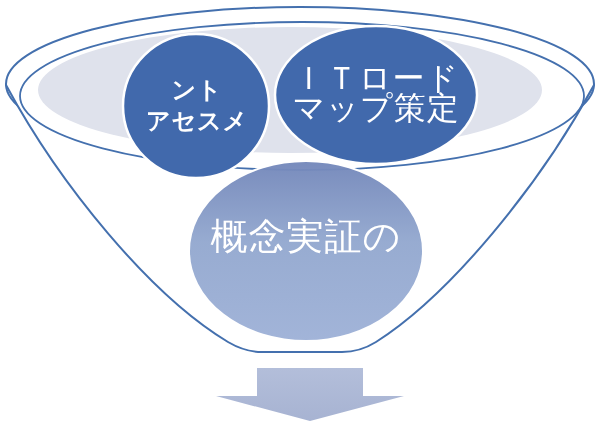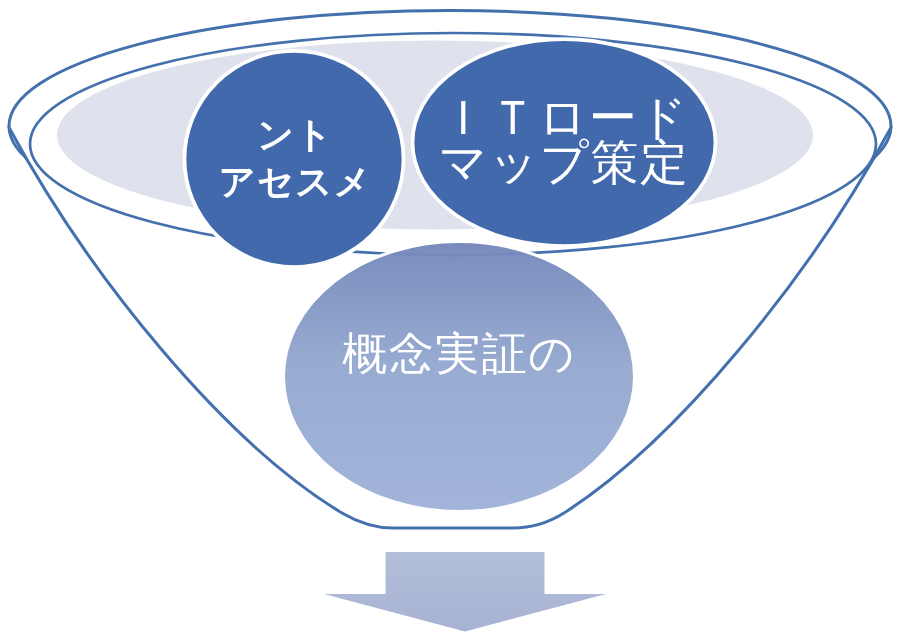--- a/index.html
+++ b/index.html
@@ -16,21 +16,21 @@
     display:flex;flex-direction:column;align-items:center;justify-content:center;
     text-align:center;color:#ffffff;
     pointer-events:none;
   }
   .bubble-label .line{display:block;white-space:nowrap;}
   .label-assessment{left:97px;top:70px;width:200px;height:72px;
     font-size:24px;font-weight:bold;line-height:31px;letter-spacing:1px;}
   .label-roadmap{left:266px;top:60px;width:220px;height:66px;
     font-size:32px;font-weight:normal;line-height:30px;letter-spacing:1px;}
   .label-poc{left:176px;top:198px;width:260px;height:76px;
-    font-size:30px;font-weight:400;line-height:35px;letter-spacing:1px;}
+    font-size:37px;font-weight:400;line-height:35px;letter-spacing:1px;}
   .label-poc .latin{font-weight:bold;}
 </style>
 </head>
 <body>
 
 <div class="stage">
 
   <svg width="600" height="425" viewBox="0 0 600 425">
     <defs>
       <linearGradient id="pocGrad" x1="0" y1="0" x2="0" y2="1">

